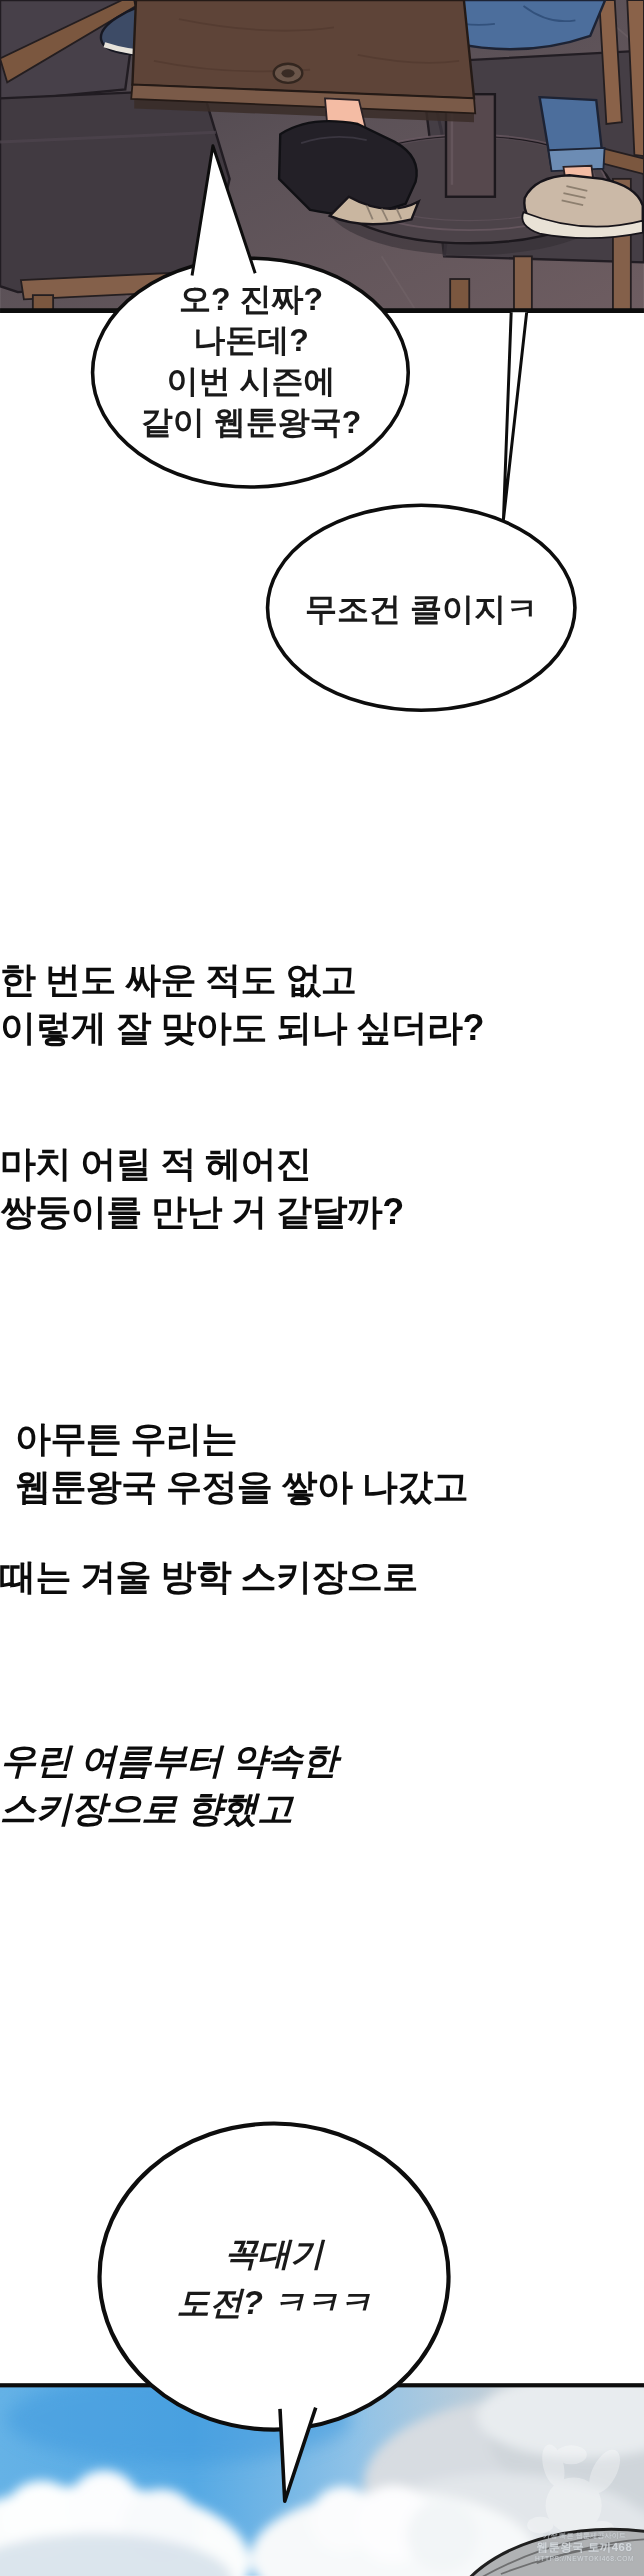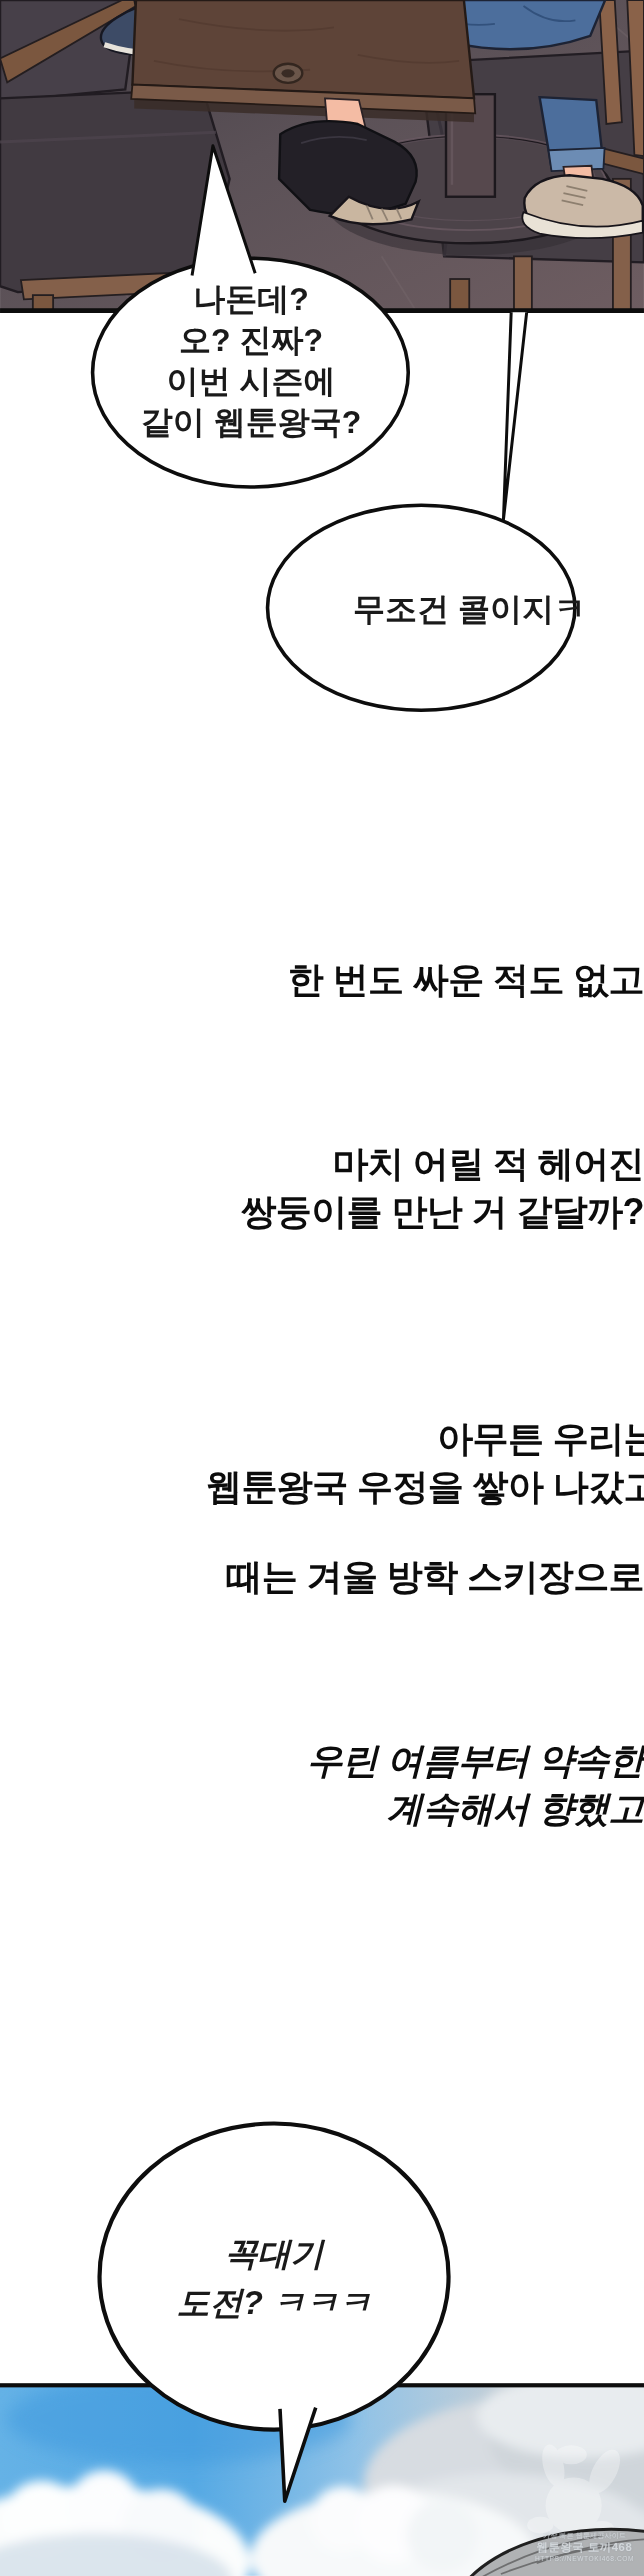--- a/index.html
+++ b/index.html
@@ -2,23 +2,23 @@
 <html style="font-size:9.5px"><head>
 <meta charset="utf-8">
 <style>
   html,body{margin:0;padding:0;background:#ffffff;}
   #page{position:relative;width:644px;height:2576px;background:#ffffff;overflow:hidden;
         font-family:"Liberation Sans","DejaVu Sans",sans-serif;}
   svg{display:block;}
   .abs{position:absolute;}
   .bubble-text{position:absolute;text-align:center;color:#1a1a1a;font-weight:600;}
   .b1{left:69px;top:279px;width:364px;font-size:32px;line-height:41px;}
-  .b2{left:271px;top:589px;width:301px;font-size:32px;line-height:41px;padding-left:48px;}
+  .b2{left:271px;top:589px;width:301px;font-size:32px;line-height:41px;}
   .b3{left:95px;top:2229px;width:358px;font-size:33px;line-height:49px;font-style:italic;}
-  .narr{position:absolute;left:0;width:644px;text-align:right;color:#0c0c0c;
+  .narr{position:absolute;left:0;width:644px;text-align:left;color:#0c0c0c;
         font-weight:800;font-size:36px;line-height:48px;letter-spacing:-0.6px;}
   .n1{top:956px;} .n2{top:1140px;} .n3{top:1415px;margin-left:15px;} .n4{top:1553px;} .n5{top:1737px;font-style:italic;}
   .wm{position:absolute;text-align:center;color:rgba(248,250,252,0.62);
       text-shadow:0 0 1.2px rgba(125,138,150,0.65);font-weight:400;}
   .wm1{left:489px;top:2531px;width:191px;font-size:7.2px;}
   .wm2{left:489px;top:2540px;width:191px;font-size:11.3px;font-weight:700;letter-spacing:0.6px;}
   .wm3{left:489px;top:2555px;width:191px;font-size:6.6px;letter-spacing:0.6px;}
 </style>
 </head>
 <body>
@@ -112,51 +112,52 @@
     </g>
 
     <rect x="0" y="517" width="1080" height="8" fill="#0d0d0d"></rect>
   </svg>
 
   <svg class="abs" style="left:36px;top:131px" width="405" height="382" viewBox="0 0 680 640">
     <ellipse cx="360" cy="405" rx="265" ry="192" fill="#ffffff" stroke="#0d0d0d" stroke-width="6"></ellipse>
     <path d="M262,242 L297,24 L368,238" fill="#ffffff" stroke="#0d0d0d" stroke-width="5" stroke-linejoin="round"></path>
   </svg>
   <div class="bubble-text b1">
+    <div>오? 진짜?</div>
     <div>나돈데?</div>
-    <div>오? 진짜?</div>
     <div>이번 시즌에</div>
     <div>같이 웹툰왕국?</div>
   </div>
 
   <svg class="abs" style="left:256px;top:298px" width="340" height="417" viewBox="0 0 570 700">
     <path d="M428,24 L415,372 L454,24" fill="#ffffff" stroke="#0d0d0d" stroke-width="5" stroke-linejoin="round"></path>
     <ellipse cx="277" cy="520" rx="258" ry="172" fill="#ffffff" stroke="#0d0d0d" stroke-width="6"></ellipse>
   </svg>
   <div class="bubble-text b2">
     <div>무조건 콜이지ㅋ</div>
   </div>
 
   <div class="narr n1">
     <div>한 번도 싸운 적도 없고</div>
+    <div>이렇게 잘 맞아도 되나 싶더라?</div>
   </div>
   <div class="narr n2">
     <div>마치 어릴 적 헤어진</div>
     <div>쌍둥이를 만난 거 같달까?</div>
   </div>
   <div class="narr n3">
     <div>아무튼 우리는</div>
     <div>웹툰왕국 우정을 쌓아 나갔고</div>
   </div>
   <div class="narr n4">
     <div>때는 겨울 방학 스키장으로</div>
   </div>
   <div class="narr n5">
     <div>우린 여름부터 약속한</div>
-    <div>계속해서 향했고</div>
+    <div>스키장으로 향했고</div>
   </div>
 
   <svg class="abs" style="left:0;top:2383px" width="644" height="193" viewBox="0 0 1080 323">
     <defs>
       <linearGradient id="skyGrad" x1="0" y1="0" x2="1" y2="0">
         <stop offset="0" stop-color="#65b2e6"></stop>
         <stop offset="0.3" stop-color="#55a9e4"></stop>
         <stop offset="0.55" stop-color="#8fc2e7"></stop>
         <stop offset="0.78" stop-color="#c4cfd7"></stop>
         <stop offset="1" stop-color="#cfd6db"></stop>

